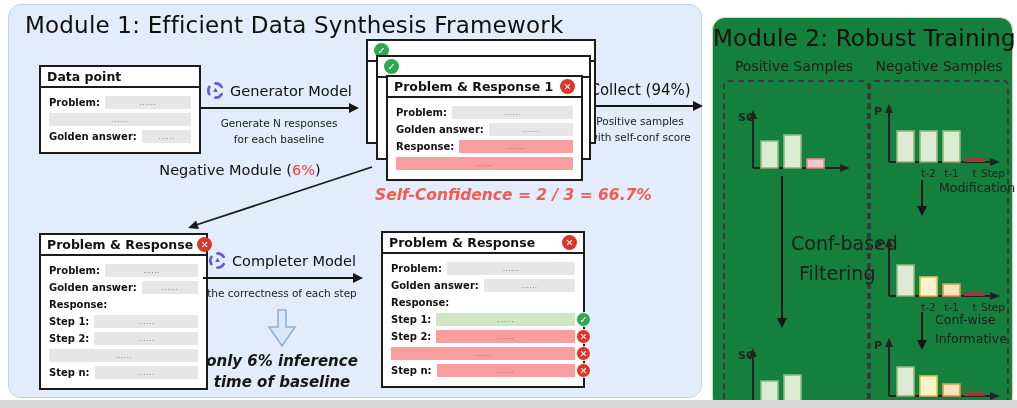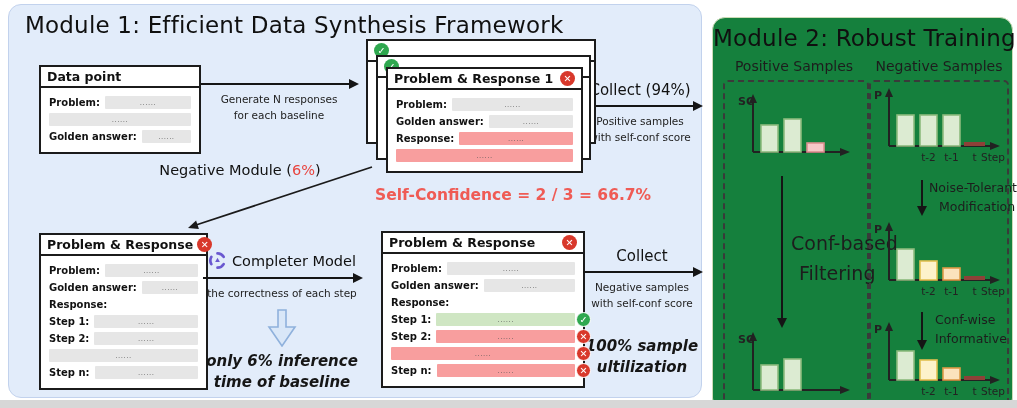--- a/index.html
+++ b/index.html
@@ -30,27 +30,27 @@
 
   .flowblock{position:absolute;display:flex;flex-direction:column;align-items:center;}
   .fname{display:flex;align-items:center;gap:5px;font-size:14.5px;color:#111;margin-bottom:5px;white-space:nowrap;}
   .cname{font-size:15px;color:#111;margin-bottom:4px;white-space:nowrap;}
   .harrow{position:relative;height:2px;background:#151515;width:100%;margin:2px 0 7px;}
   .harrow::after{content:"";position:absolute;right:-2px;top:-4.5px;width:0;height:0;
         border-left:10px solid #151515;border-top:5.5px solid transparent;border-bottom:5.5px solid transparent;}
   .fdesc{font-size:10.5px;color:#222;line-height:1.5;white-space:nowrap;}
   .notes{font-weight:700;font-style:italic;font-size:15px;color:#161616;line-height:1.4;text-align:center;white-space:nowrap;}
   .bigarrow{margin:7px 0 4px;}
-  .selfconf{position:absolute;font-weight:700;font-size:15.5px;color:#ef5b55;white-space:nowrap;}
+  .selfconf{position:absolute;font-weight:700;font-style:italic;font-size:15.5px;color:#ef5b55;white-space:nowrap;}
   .choose{position:absolute;font-size:14.5px;color:#111;text-align:center;line-height:1.5;white-space:nowrap;}
   .red{color:#e8443e;}
 
   .col-label{position:absolute;font-size:14px;color:#1d1d1d;text-align:center;white-space:nowrap;}
   .dashed{position:absolute;border:2px dashed #3a3a3a;border-radius:5px;}
-  .chart{position:absolute;}
+  .chart{position:absolute;margin-top:16px;}
   .varrow{position:absolute;width:2px;background:#151515;}
   .varrow::after{content:"";position:absolute;bottom:-2px;left:-4.5px;width:0;height:0;
         border-top:10px solid #151515;border-left:5.5px solid transparent;border-right:5.5px solid transparent;}
   .vlabel{position:absolute;font-size:19px;color:#1d1d1d;line-height:1.6;white-space:nowrap;}
   .vlabel.small{font-size:12.5px;line-height:1.55;}
   .overlay{position:absolute;left:0;top:0;pointer-events:none;}
   .bottom-strip{position:absolute;left:0;top:400px;width:1017px;height:8px;background:#d7d7d7;}
 </style>
 </head>
 <body>
@@ -73,20 +73,31 @@
             <span class="rbar gray">......</span>
           </div>
           <div class="crow">
             <span class="rlabel">Golden answer:</span>
             <span class="rbar gray">......</span>
           </div>
         </div>
     </div>
 
     <div class="flowblock" style="left:192px;top:76px;width:156px">
+      <div class="fname">
+        <svg viewBox="0 0 24 24" width="19" height="19">
+          <g fill="none" stroke="#6a58d0" stroke-width="3.4" stroke-linecap="round">
+            <path d="M12 3a9 9 0 0 1 7.8 4.5"></path>
+            <path d="M12 3a9 9 0 0 1 7.8 4.5" transform="rotate(120 12 12)"></path>
+            <path d="M12 3a9 9 0 0 1 7.8 4.5" transform="rotate(240 12 12)"></path>
+          </g>
+          <path d="M12 8.6l3 5.2h-6z" fill="#6a58d0"></path>
+        </svg>
+        <span>Generator Model</span>
+      </div>
       <div class="harrow"></div>
       <div class="fdesc">Generate N responses</div>
       <div class="fdesc">for each baseline</div>
     </div>
 
     <div class="card" style="left:357px;top:34px;width:226px;height:101px;z-index:1;overflow:hidden">
       <div class="chead">
         <span class="circ check">✓</span>
       </div>
       <div class="cbody">
@@ -122,21 +133,21 @@
           </div>
           <div class="crow">
             <span class="rlabel">Response:</span>
             <span class="rbar green">......</span>
           </div>
           <div class="crow">
             <span class="rbar green">......</span>
           </div>
         </div>
     </div>
-    <div class="card" style="left:377px;top:62px;width:193px;z-index:3">
+    <div class="card" style="left:377px;top:70px;width:193px;z-index:3">
       <div class="chead">
         <span>Problem &amp; Response 1</span>
         <span class="circ cross">✕</span>
       </div>
       <div class="cbody">
           <div class="crow">
             <span class="rlabel">Problem:</span>
             <span class="rbar gray">......</span>
           </div>
           <div class="crow">
@@ -256,30 +267,20 @@
             <span class="circ cross">✕</span>
           </div>
           <div class="crow">
             <span class="rlabel">Step n:</span>
             <span class="rbar pink">......</span>
             <span class="circ cross">✕</span>
           </div>
         </div>
     </div>
 
-    <div class="flowblock" style="left:574px;top:242px;width:118px">
-      <div class="cname">Collect</div>
-      <div class="harrow"></div>
-      <div class="fdesc">Negative samples</div>
-      <div class="fdesc">with self-conf score</div>
-      <div class="notes" style="margin-top:24px">
-        <div>100% sample</div>
-        <div>ultilization</div>
-      </div>
-    </div>
   </div>
 
   <div class="panel m2">
     <div class="m-title center" style="top:7px">Module 2: Robust Training</div>
     <div class="col-label" style="left:10px;top:40px;width:142px">Positive Samples</div>
     <div class="col-label" style="left:156px;top:40px;width:140px">Negative Samples</div>
 
     <div class="dashed" style="left:10px;top:62px;width:142px;height:328px">
       <div class="chart" style="left:10px;top:8px"><svg width="122" height="80">
             <line x1="18" y1="62" x2="18" y2="12" stroke="#222" stroke-width="2"></line>
@@ -318,21 +319,20 @@
             <rect x="49" y="31" width="17" height="31" fill="#dcebd2" stroke="#8cbb7d" stroke-width="1.6"></rect>
             <rect x="72" y="31" width="17" height="31" fill="#dcebd2" stroke="#8cbb7d" stroke-width="1.6"></rect>
             <rect x="93" y="58" width="21" height="4" fill="#8e4138" stroke="none" stroke-width="1.6"></rect>
             <text x="57.5" y="77" font-size="10.5" text-anchor="middle" fill="#222">t-2</text>
             <text x="80.5" y="77" font-size="10.5" text-anchor="middle" fill="#222">t-1</text>
             <text x="103.5" y="77" font-size="10.5" text-anchor="middle" fill="#222">t</text>
             <text x="122" y="77" font-size="10.5" text-anchor="middle" fill="#222">Step</text>
           </svg></div>
       <div class="varrow" style="left:50px;top:98px;height:34px"></div>
       <div class="vlabel small" style="left:58px;top:96px">
-        <div>Noise-Tolerant</div>
         <div style="padding-left:10px">Modification</div>
       </div>
       <div class="chart" style="left:0px;top:136px"><svg width="136" height="92">
             <line x1="18" y1="62" x2="18" y2="12" stroke="#222" stroke-width="2"></line>
             <polygon points="14,13 22,13 18,4" fill="#222"></polygon>
             <line x1="18" y1="62" x2="120" y2="62" stroke="#222" stroke-width="2"></line>
             <polygon points="119,58 119,66 129,62" fill="#222"></polygon>
             <text x="3" y="15" font-size="11" font-weight="bold" fill="#222">P</text>
             <rect x="26" y="31" width="17" height="31" fill="#dcebd2" stroke="#8cbb7d" stroke-width="1.6"></rect>
             <rect x="49" y="43" width="17" height="19" fill="#fdf2ca" stroke="#e1c050" stroke-width="1.6"></rect>

